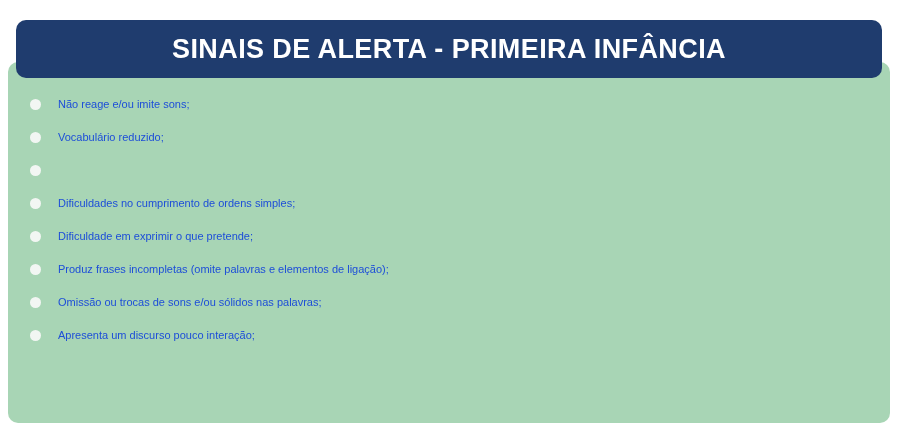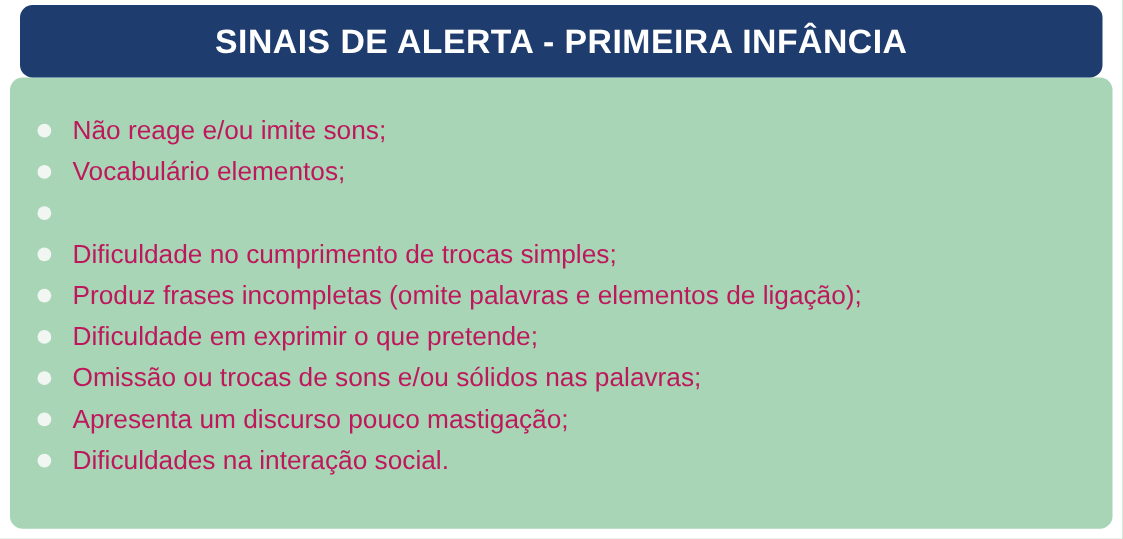--- a/index.html
+++ b/index.html
@@ -25,21 +25,21 @@
     top: 62px;
     width: 882px;
     height: 361px;
     background: #a8d5b5;
     border-radius: 10px;
     box-sizing: border-box;
   }
   .header {
     position: absolute;
     left: 16px;
-    top: 4px;
+    top: 20px;
     width: 866px;
     height: 58px;
     background: #1f3c6e;
     border-radius: 10px;
     display: flex;
     align-items: center;
     justify-content: center;
     box-sizing: border-box;
   }
   .header-title {
@@ -66,22 +66,22 @@
   }
   .bullet {
     flex: 0 0 auto;
     width: 11px;
     height: 11px;
     border-radius: 50%;
     background: #f2f6f3;
     margin-right: 17px;
   }
   .item-text {
-    color: #be185d;
-    font-size: 21px;
+    color: #1d4ed8;
+    font-size: 11px;
     line-height: 1.2;
     white-space: nowrap;
   }
 </style>
 </head>
 <body>
 
 <div class="card">
 
   <div class="body-panel"></div>
@@ -90,44 +90,40 @@
     <div class="header-title">SINAIS DE ALERTA - PRIMEIRA INFÂNCIA</div>
   </div>
 
   <ul class="list">
     <li class="list-item">
       <span class="bullet"></span>
       <span class="item-text">Não reage e/ou imite sons;</span>
     </li>
     <li class="list-item">
       <span class="bullet"></span>
-      <span class="item-text">Vocabulário elementos;</span>
+      <span class="item-text">Vocabulário reduzido;</span>
     </li>
     <li class="list-item">
       <span class="bullet"></span>
     </li>
     <li class="list-item">
       <span class="bullet"></span>
-      <span class="item-text">Dificuldade no cumprimento de trocas simples;</span>
+      <span class="item-text">Dificuldades no cumprimento de ordens simples;</span>
+    </li>
+    <li class="list-item">
+      <span class="bullet"></span>
+      <span class="item-text">Dificuldade em exprimir o que pretende;</span>
     </li>
     <li class="list-item">
       <span class="bullet"></span>
       <span class="item-text">Produz frases incompletas (omite palavras e elementos de ligação);</span>
     </li>
     <li class="list-item">
       <span class="bullet"></span>
-      <span class="item-text">Dificuldade em exprimir o que pretende;</span>
-    </li>
-    <li class="list-item">
-      <span class="bullet"></span>
       <span class="item-text">Omissão ou trocas de sons e/ou sólidos nas palavras;</span>
     </li>
     <li class="list-item">
       <span class="bullet"></span>
-      <span class="item-text">Apresenta um discurso pouco mastigação;</span>
-    </li>
-    <li class="list-item">
-      <span class="bullet"></span>
-      <span class="item-text">Dificuldades na interação social.</span>
+      <span class="item-text">Apresenta um discurso pouco interação;</span>
     </li>
   </ul>
 
 </div>
 
 </body></html>

